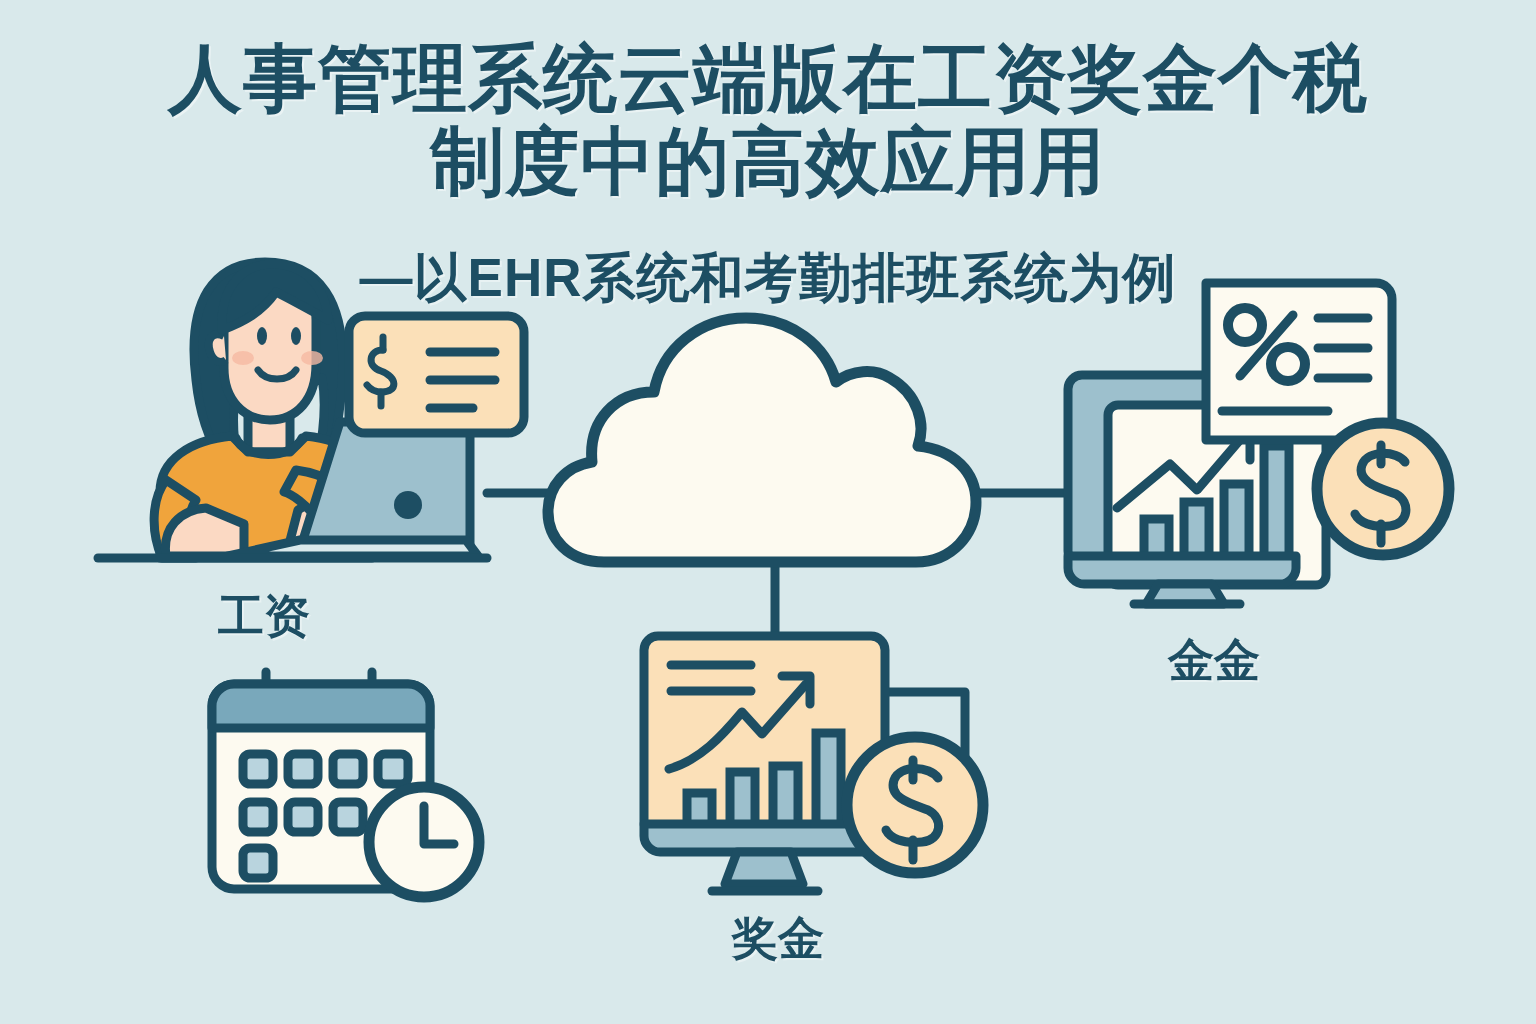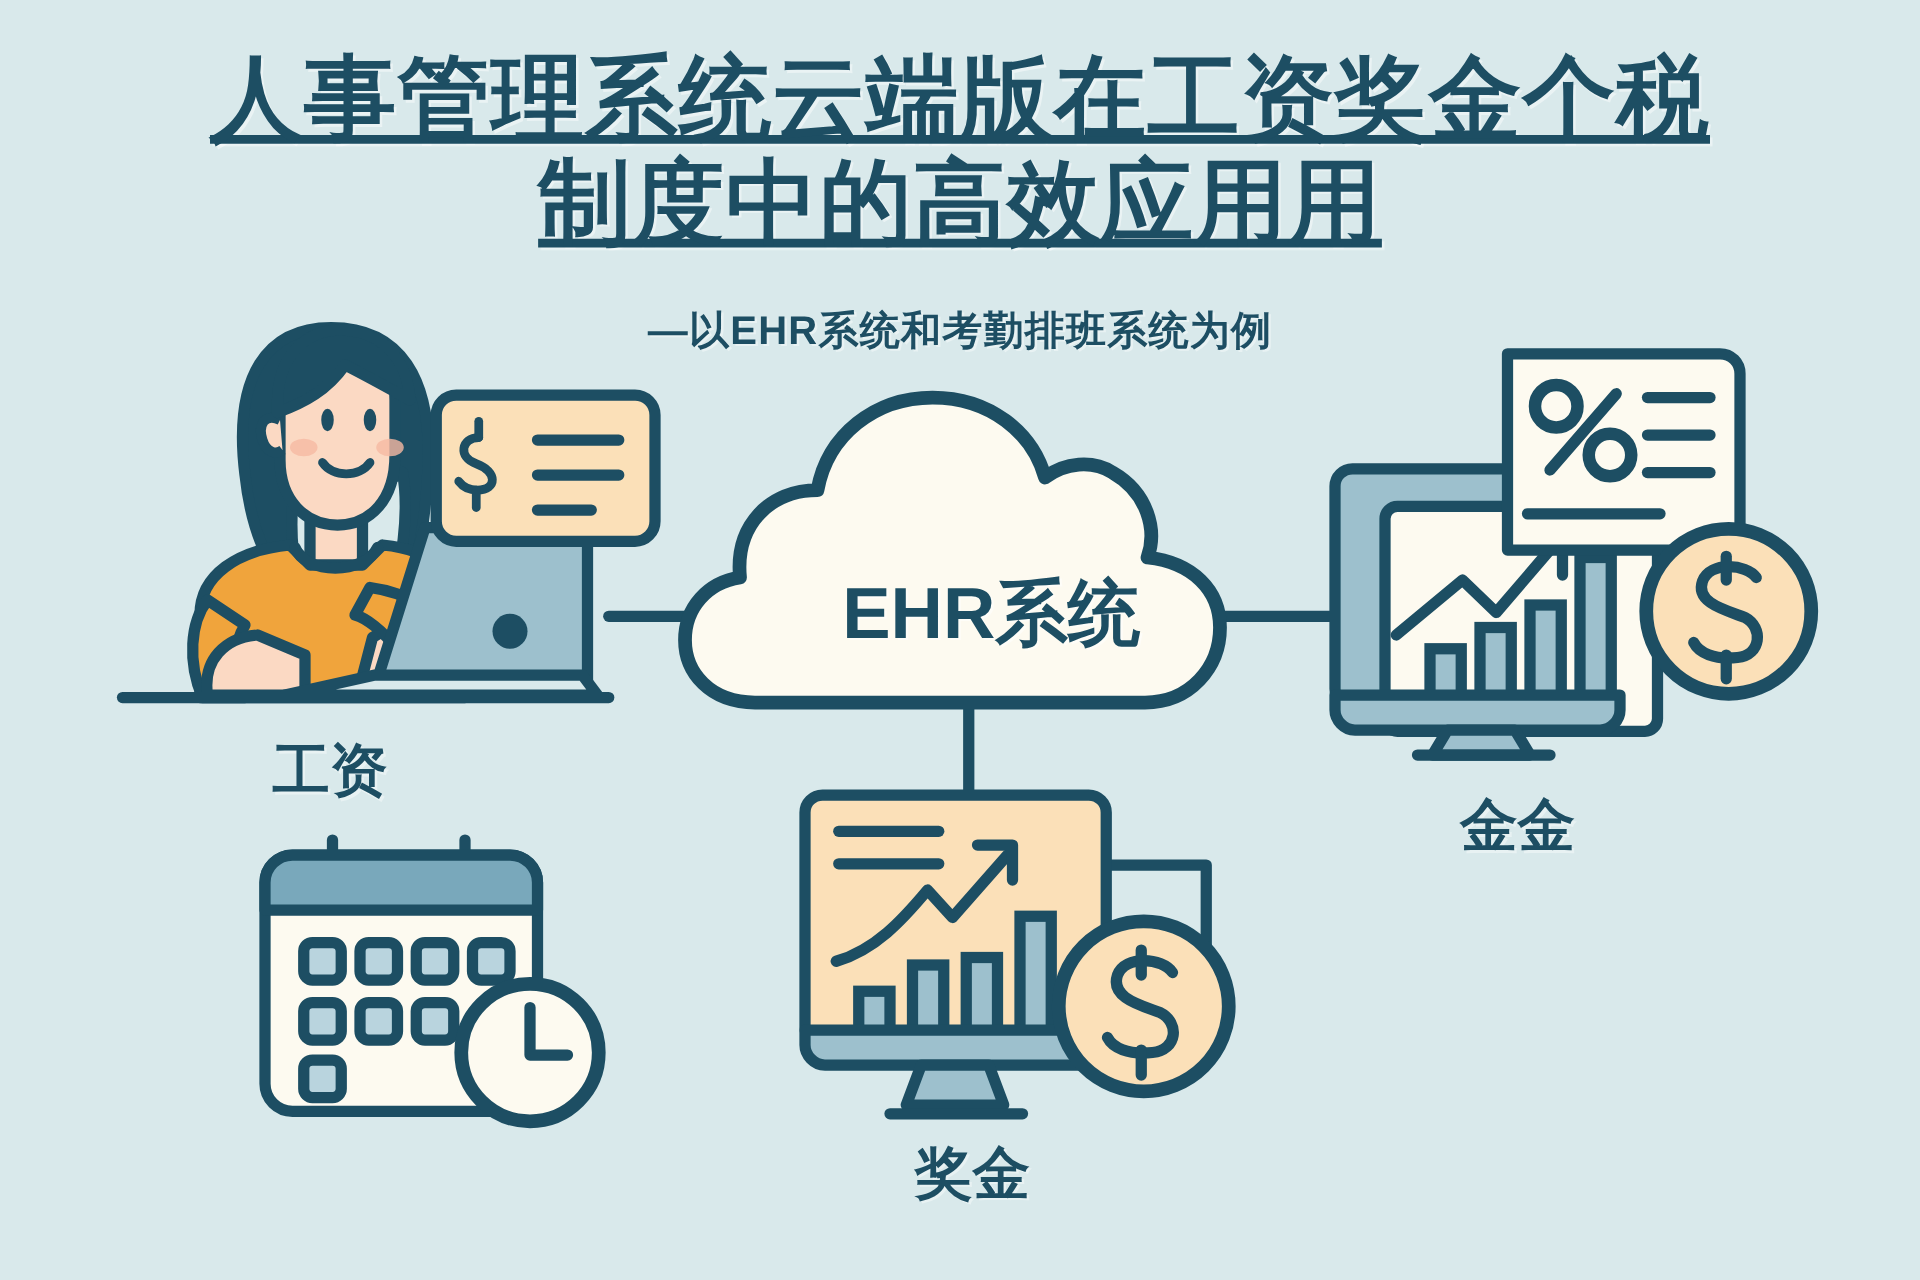--- a/index.html
+++ b/index.html
@@ -18,26 +18,25 @@
     text-align:center;
     pointer-events:none;
   }
   .title-line{
     font-size:74px;
     font-weight:bold;
     color:#1d4e63;
     letter-spacing:1px;
     line-height:1.12;
     text-shadow:2px 2px 0 rgba(255,255,255,.45);
-    text-decoration:underline;
   }
   .subtitle{
     position:absolute;left:0;top:243px;width:1536px;
     text-align:center;
-    font-size:32px;font-weight:bold;color:#1d4e63;
+    font-size:53px;font-weight:bold;color:#1d4e63;
     letter-spacing:1px;
     text-shadow:2px 2px 0 rgba(255,255,255,.4);
   }
 
   .node-label{
     position:absolute;
     font-size:46px;font-weight:bold;color:#1d4e63;
     text-shadow:2px 2px 0 rgba(255,255,255,.4);
     white-space:nowrap;
   }
@@ -228,19 +227,18 @@
 
       <g>
         <circle cx="1383" cy="489" r="66" fill="#fbe0b8" stroke="#1d4e63" stroke-width="11"></circle>
         <path class="ol" d="M1405 462 C1397 451 1368 449 1362 465 C1356 482 1380 488 1396 494 C1411 502 1409 524 1390 526 C1371 528 1359 522 1355 514" stroke-width="11"></path>
         <line class="ol" x1="1381" y1="445" x2="1381" y2="464" stroke-width="11"></line>
         <line class="ol" x1="1381" y1="524" x2="1381" y2="543" stroke-width="11"></line>
       </g>
     </g>
   </svg>
 
-  <div class="cloud-text">EHR系统</div>
 
   <div class="node-label" id="label-gongzi">工资</div>
   <div class="node-label" id="label-jiangjin">奖金</div>
   <div class="node-label" id="label-jinjin">金金</div>
 
 </div>
 
 </body></html>

